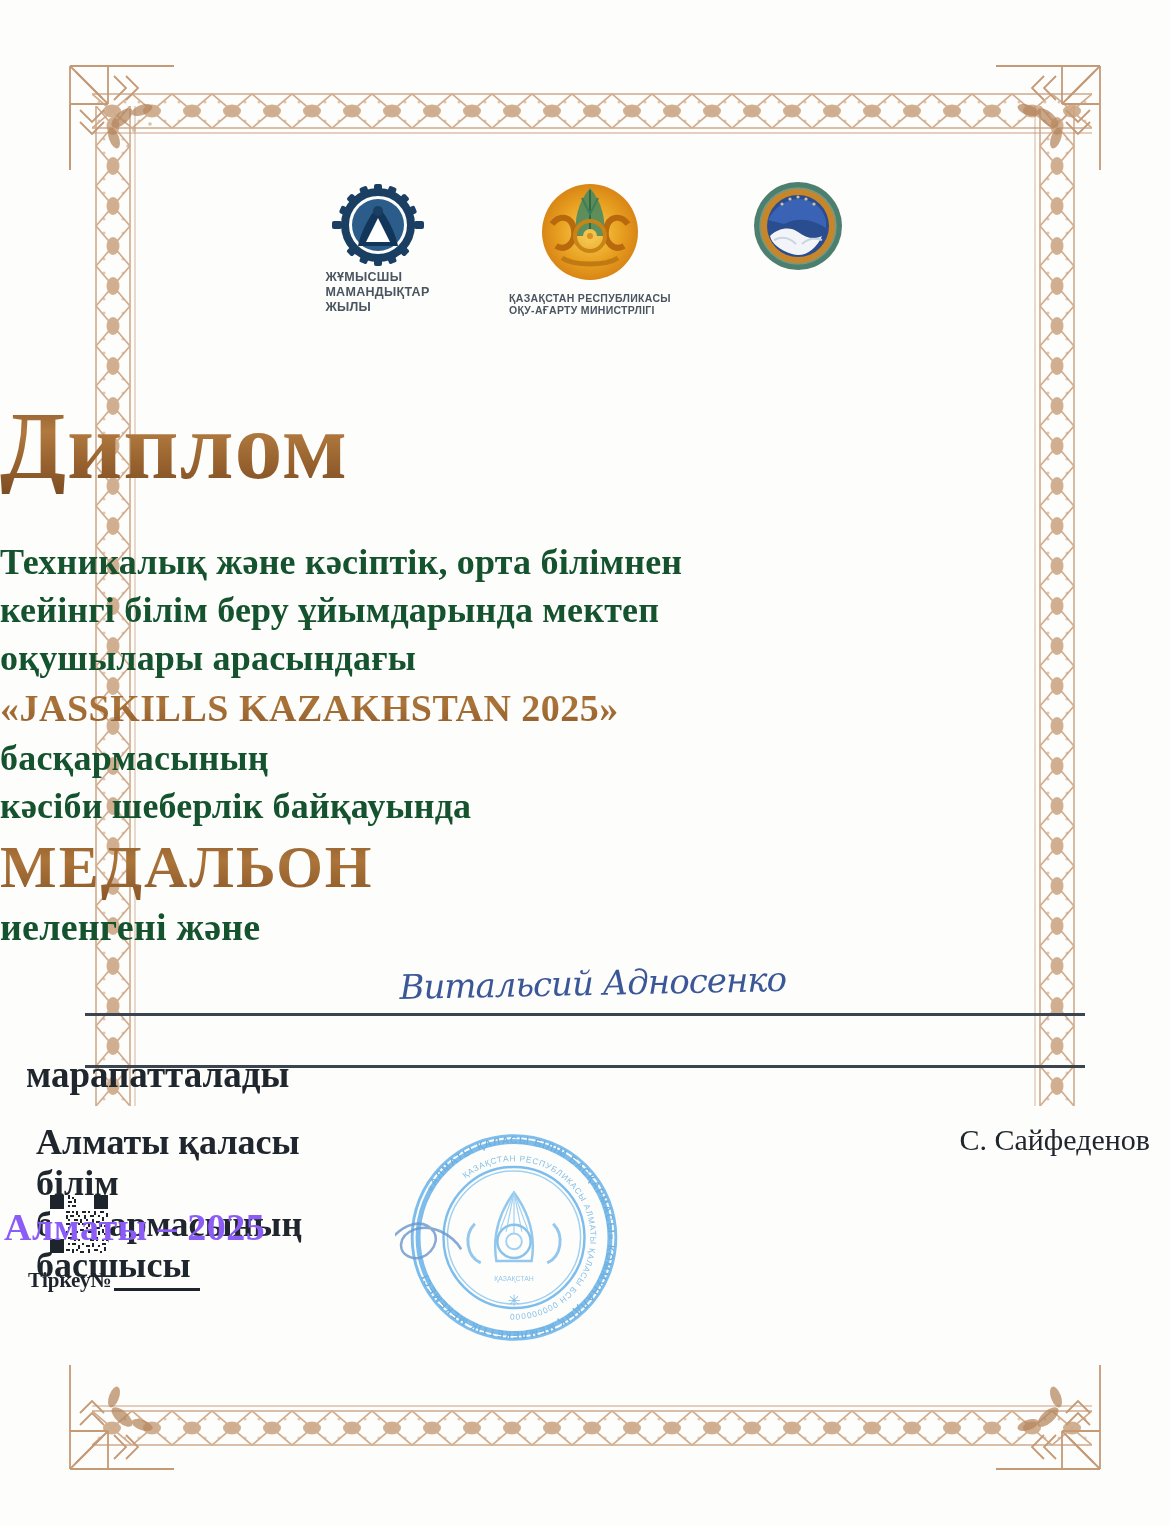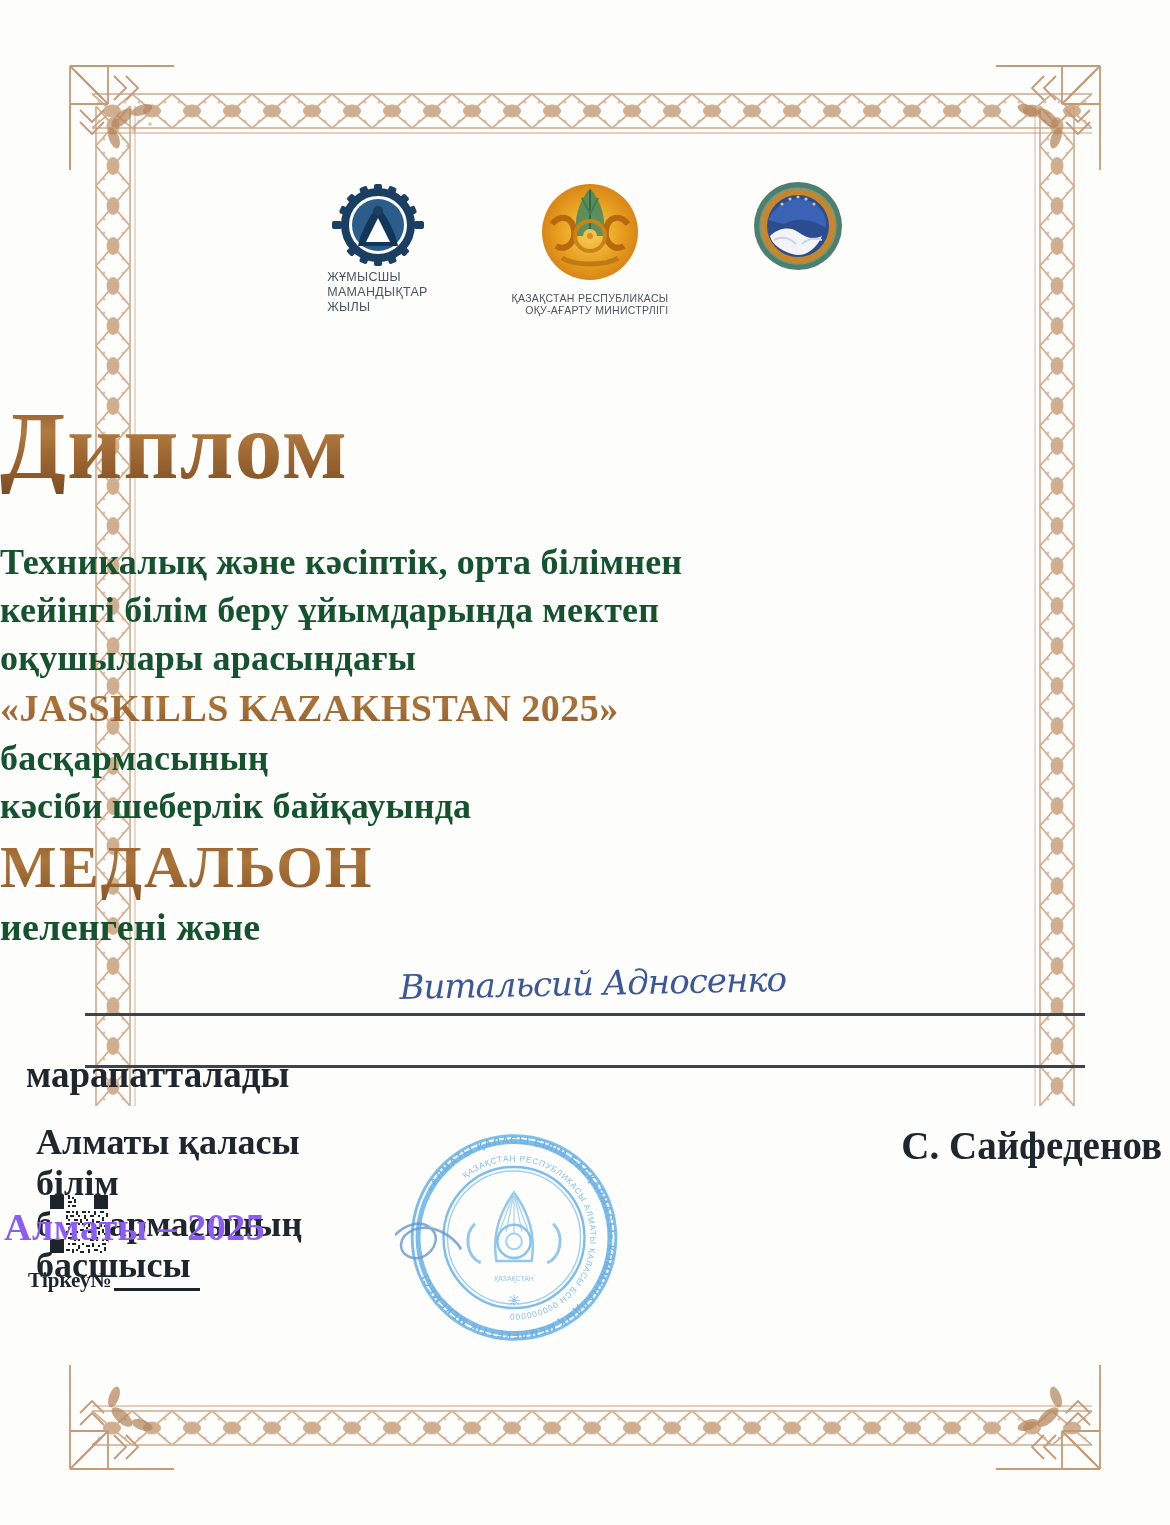--- a/index.html
+++ b/index.html
@@ -67,27 +67,27 @@
     display: flex;
     align-items: flex-start;
     justify-content: center;
   }
   .logo-cell {
     display: flex;
     flex-direction: column;
     align-items: center;
   }
   .logo-1 { width: 210px; }
-  .logo-2 { width: 215px; text-align: right; }
+  .logo-2 { width: 215px; }
   .logo-3 { width: 200px; }
   .logo-4 { width: 200px; }
 
   .logo-cap {
     font-family: "Liberation Sans", sans-serif;
-    font-weight: normal;
+    font-weight: bold;
     color: #4a5560;
     line-height: 1.18;
     letter-spacing: 0.3px;
     margin-top: 4px;
     white-space: pre-line;
   }
   .cap-1 { font-size: 12.5px; }
   .cap-2 { font-size: 10.5px; margin-top: 8px; }
 
   .talap-word {
@@ -198,25 +198,25 @@
     top: 1122px;
     text-align: left;
     font-family: "Liberation Serif", serif;
     font-weight: bold;
     font-size: 36px;
     line-height: 41px;
     color: #20262d;
   }
   .signer-right {
     position: absolute;
-    right: 8px;
+    right: 20px;
     top: 1123px;
     font-family: "Liberation Serif", serif;
-    font-weight: bold;
-    font-size: 39px;
+    font-weight: normal;
+    font-size: 30px;
     color: #20262d;
     white-space: nowrap;
   }
 
   
   .seal {
     position: absolute;
     left: 395px;
     top: 1120px;
     width: 238px;

